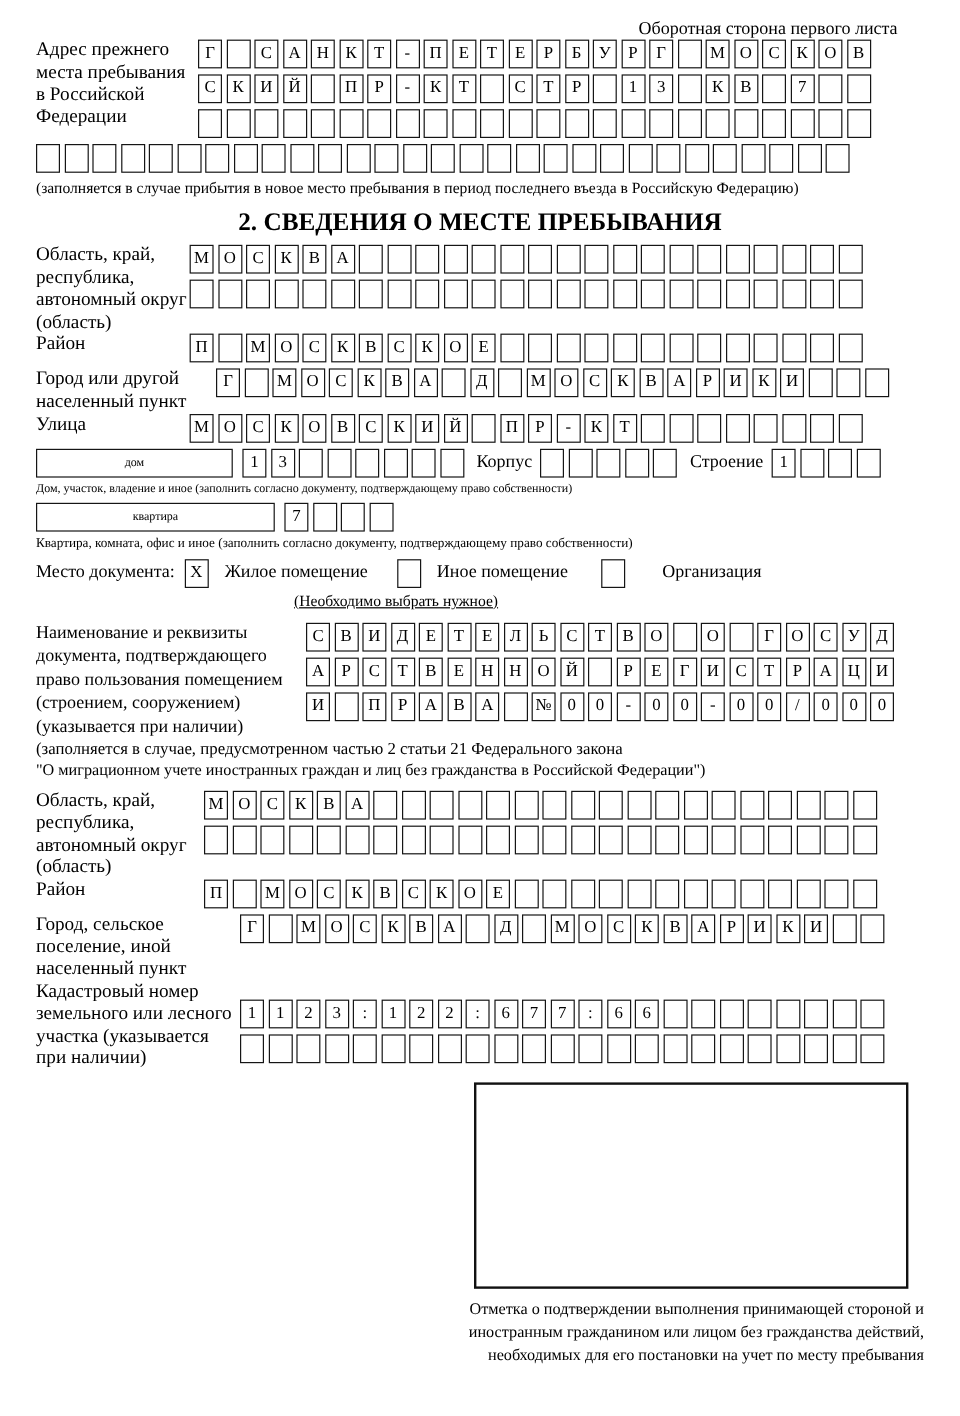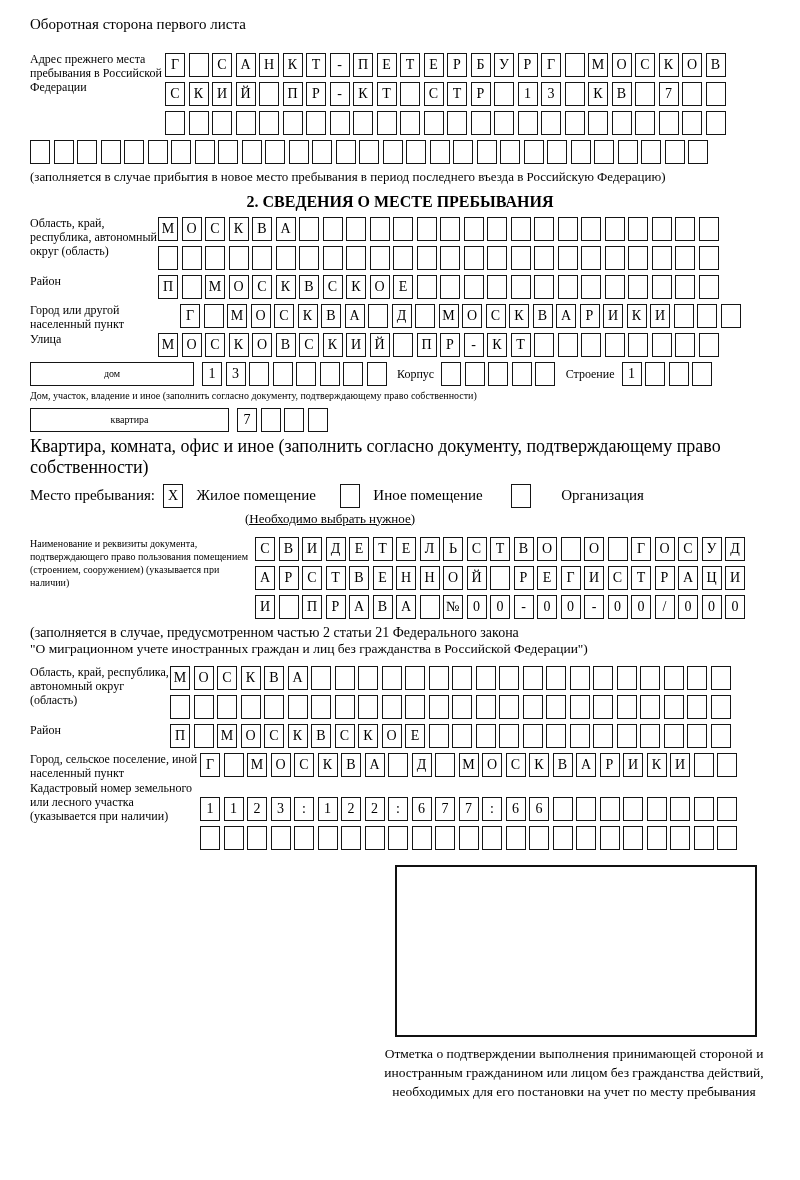--- a/index.html
+++ b/index.html
@@ -4,64 +4,64 @@
 <style>
   html,body { margin:0; padding:0; background:#fff; }
   body {
     width:800px; height:1180px;
     font-family:"Liberation Serif","DejaVu Serif",serif;
     color:#000;
     position:relative;
   }
   .page { padding:16px 30px 0 30px; width:740px; }
 
-  .header-note { text-align:left; font-size:15px; padding-right:22px; margin-bottom:20px; }
+  .header-note { text-align:right; font-size:15px; padding-right:22px; }
 
   .form-block { display:flex; align-items:flex-start; }
-  .lbl { font-size:12px; line-height:1.16; flex:none; }
+  .lbl { font-size:16px; line-height:1.16; flex:none; }
   .rows { display:flex; flex-direction:column; }
 
   .cells-row { display:flex; flex:none; margin-bottom:5px; }
   .cell {
     box-sizing:content-box; flex:none;
     width:18px; height:22px;
     border:1.5px solid #151515;
     margin-right:3.5px;
     text-align:center; font-size:14px; line-height:22px;
   }
 
   .caption { font-size:13px; line-height:1.25; }
-  .sec-title { font-size:16px; font-weight:bold; text-align:center; margin:8px 0 6px 0; }
+  .sec-title { font-size:21px; font-weight:bold; text-align:center; margin:8px 0 6px 0; }
 
   .w135{width:135px;} .w128{width:128px;} .w150{width:150px;}
   .w140{width:140px;} .w170{width:170px;} .w225{width:225px;}
 
   .mb4{margin-bottom:4px;} .mb6{margin-bottom:6px;} .mb8{margin-bottom:8px;}
 
   .inline-row { display:flex; align-items:center; }
   .type-box {
     box-sizing:content-box; border:1.5px solid #151515;
     height:22px; line-height:22px; text-align:center;
     font-size:10px; flex:none;
   }
   .gap8{width:8px; flex:none;}
-  .side-lbl { font-size:12px; padding:0 7px; flex:none; }
+  .side-lbl { font-size:15px; padding:0 7px; flex:none; }
 
   .stay-row { display:flex; align-items:center; font-size:15px; margin-top:6px; }
   .stay-row .cb { margin:0 10px 0 8px; }
   .stay-note { font-size:13px; margin:3px 0 10px 215px;text-decoration:underline; }
 
   .stamp-box {
     border:2px solid #111;
     width:358px; height:168px;
     margin:10px 0 8px 365px;
   }
   .stamp-caption {
     width:392px; margin-left:348px;
-    font-size:13.5px; text-align:center; line-height:1.4;
+    font-size:13.5px; text-align:right; line-height:1.4;
   }
 </style>
 </head>
 <body>
 
 <div class="page">
 
   <div class="header-note">Оборотная сторона первого листа</div>
 
   <div class="form-block">
@@ -364,41 +364,41 @@
   <div class="inline-row mb4">
     <div class="type-box" style="width:197px">квартира</div>
     <div class="gap8"></div>
     <div class="cells-row" style="margin-bottom:0">
         <span class="cell">7</span>
         <span class="cell"></span>
         <span class="cell"></span>
         <span class="cell"></span>
       </div>
   </div>
-  <div class="lbl" style="font-size:18px">Квартира, комната, офис и иное (заполнить согласно документу, подтверждающему право собственности)</div>
+  <div class="lbl" style="font-size:11px">Квартира, комната, офис и иное (заполнить согласно документу, подтверждающему право собственности)</div>
 
   <div class="stay-row">
-    <span>Место пребывания:</span>
+    <span>Место документа:</span>
     <span class="cells-row cb">
         <span class="cell">X</span>
       </span>
     <span>Жилое помещение</span>
     <span class="cells-row cb" style="margin-left:24px">
         <span class="cell"></span>
       </span>
     <span>Иное помещение</span>
     <span class="cells-row cb" style="margin-left:28px">
         <span class="cell"></span>
       </span>
     <span style="margin-left:17px">Организация</span>
   </div>
   <div class="stay-note">(Необходимо выбрать нужное)</div>
 
   <div class="form-block">
-    <div class="lbl w225" style="font-size:10px; line-height:1.3">Наименование и реквизиты документа, подтверждающего право пользования помещением (строением, сооружением) (указывается при наличии)</div>
+    <div class="lbl w225" style="font-size:15px; line-height:1.3">Наименование и реквизиты документа, подтверждающего право пользования помещением (строением, сооружением) (указывается при наличии)</div>
     <div class="rows">
       <div class="cells-row">
           <span class="cell">С</span>
           <span class="cell">В</span>
           <span class="cell">И</span>
           <span class="cell">Д</span>
           <span class="cell">Е</span>
           <span class="cell">Т</span>
           <span class="cell">Е</span>
           <span class="cell">Л</span>

